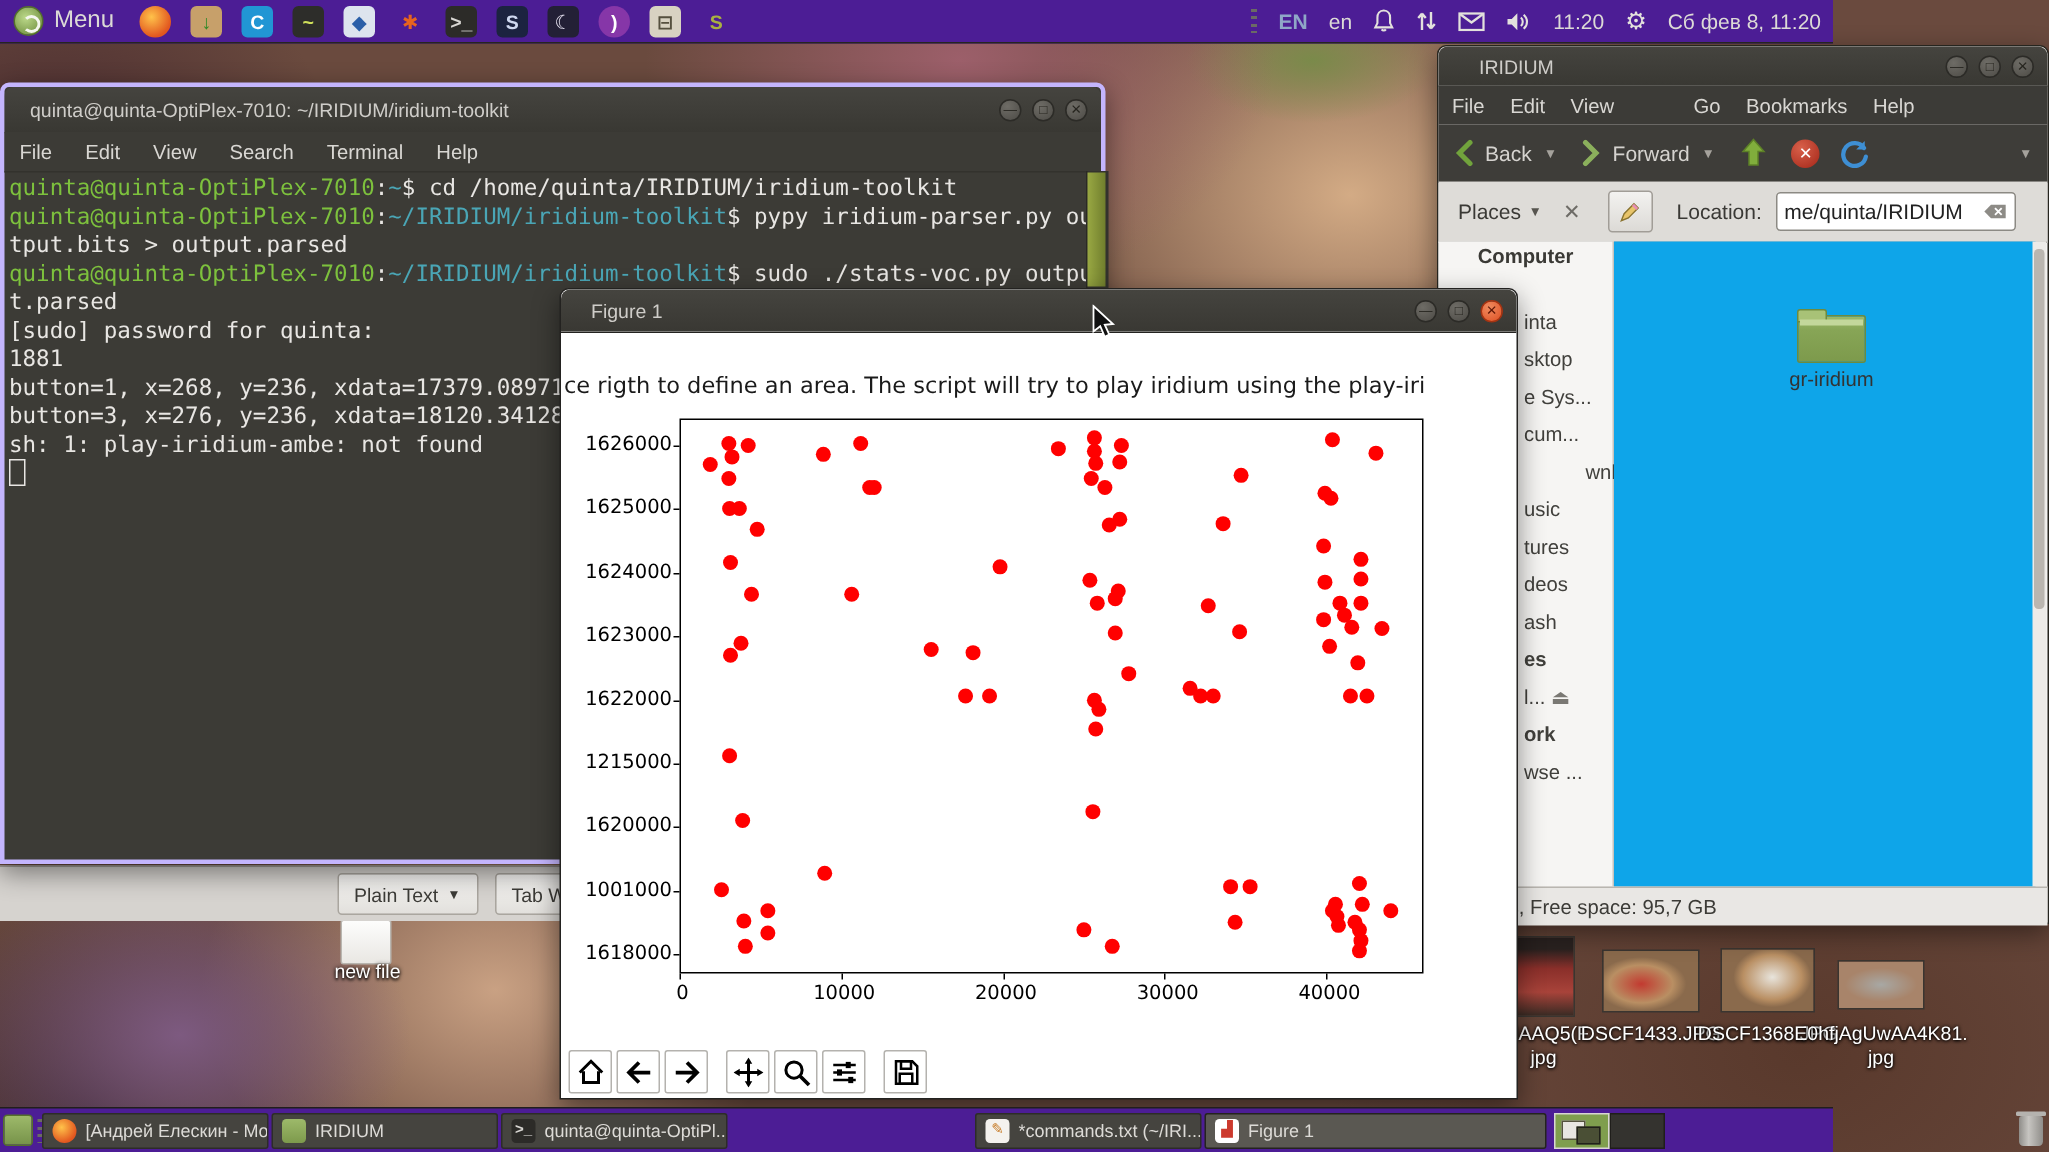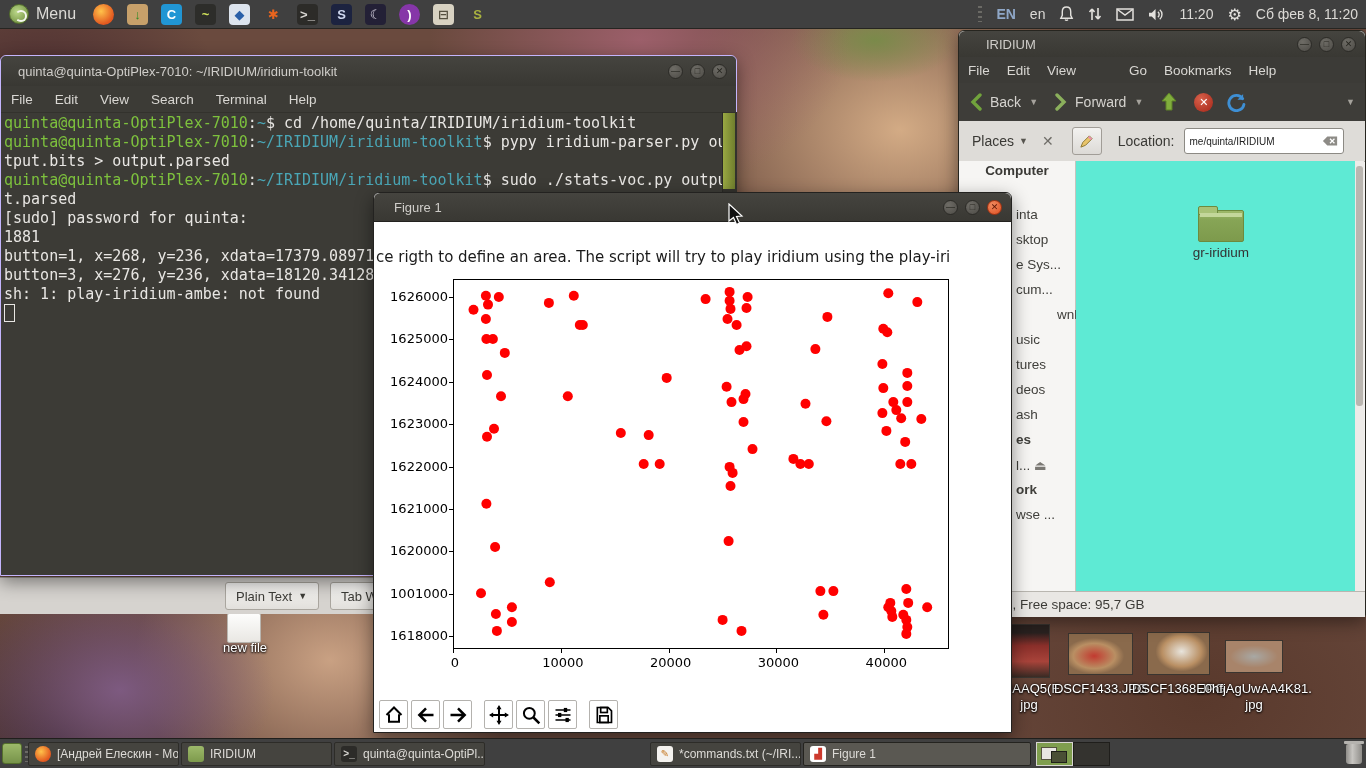--- a/index.html
+++ b/index.html
@@ -12,21 +12,21 @@
       radial-gradient(220px 160px at 120px 690px,#7d5a80 0%,rgba(125,90,128,0) 70%),
       radial-gradient(260px 200px at 40px 100px,#4a2c30 0%,rgba(74,44,48,0) 70%),
       radial-gradient(300px 220px at 640px 40px,#9c5f6a 0%,rgba(156,95,106,0) 70%),
       radial-gradient(120px 60px at 875px 40px,#7a8a4a 0%,rgba(122,138,74,0) 70%),
       radial-gradient(340px 260px at 900px 130px,#d3ab85 0%,rgba(211,171,133,0) 70%),
       radial-gradient(300px 240px at 820px 420px,#8a5f52 0%,rgba(138,95,82,0) 70%),
       radial-gradient(420px 300px at 1200px 700px,#59392c 0%,rgba(89,57,44,0) 75%),
       radial-gradient(280px 220px at 330px 660px,#c9a183 0%,rgba(201,161,131,0) 70%),
       radial-gradient(240px 200px at 60px 740px,#3f2a33 0%,rgba(63,42,51,0) 75%);}
   
-  .panel{left:0;width:1366px;background:#404040;color:#dcdad6;z-index:10;}
+  .panel{left:0;width:1222px;background:#4c1d95;color:#dcdad6;z-index:10;}
   #toppanel{top:0;height:28px;border-bottom:1px solid #262521;display:flex;align-items:center;}
   #bottombar{top:738px;height:30px;border-top:1px solid #201f1c;}
   .menu-btn{display:flex;align-items:center;gap:7px;padding:0 9px;height:28px;}
   .menu-logo{width:20px;height:20px;border-radius:50%;background:radial-gradient(circle at 40% 38%,#bcd98a,#87a556 60%,#6d8a3e);
              border:1px solid #54702c;box-sizing:border-box;position:relative;}
   .menu-logo:after{content:"";position:absolute;left:5px;top:5px;width:8px;height:8px;border:2px solid #f4f6ee;border-radius:50%;border-left-color:transparent;}
   .launchers{display:flex;align-items:center;gap:13px;margin-left:8px;}
   .li{width:21px;height:21px;border-radius:4px;display:flex;align-items:center;justify-content:center;
       font-size:13px;font-weight:bold;line-height:1;}
   .tray{margin-left:auto;display:flex;align-items:center;gap:14px;padding-right:8px;font-size:14px;}
@@ -36,21 +36,21 @@
   
   .win{z-index:3;box-shadow:0 6px 18px rgba(0,0,0,.45);border-radius:6px 6px 0 0;}
   .titlebar{position:absolute;left:0;top:0;right:0;background:linear-gradient(#45443f,#393833);
             border-radius:6px 6px 0 0;border-bottom:1px solid #23221f;color:#cfcdc9;
             display:flex;align-items:center;font-size:13px;}
   .wbtns{margin-left:auto;display:flex;gap:7px;padding-right:9px;}
   .wbtn{width:15px;height:15px;border-radius:50%;background:radial-gradient(circle at 35% 30%,#6e6c66,#4d4b46);
         border:1px solid #2c2b27;box-sizing:border-box;color:#26251f;font-size:9px;line-height:13px;text-align:center;}
   .wbtn.close-active{background:radial-gradient(circle at 35% 30%,#f08b5f,#dd4f22);border-color:#a33312;color:#5e1504;}
   
-  #terminal{left:0;top:55px;width:737px;height:521px;background:#3c3b36;border:1px solid #c4b5fd;box-sizing:border-box;}
+  #terminal{left:0;top:55px;width:737px;height:521px;background:#3c3b36;border:3px solid #c4b5fd;box-sizing:border-box;}
   #terminal .titlebar{height:30px;}
   #term-menu{position:absolute;left:0;top:30px;right:0;height:26px;background:#3c3b36;color:#d9d7d3;
              display:flex;gap:22px;align-items:center;padding-left:10px;font-size:13.5px;border-bottom:1px solid #33322d;}
   #term-lines{position:absolute;left:3px;top:58px;width:716px;font-family:"DejaVu Sans Mono","Liberation Mono",monospace;
               font-size:15px;line-height:19px;white-space:pre;}
   #term-cursor{left:3px;top:248px;width:9px;height:16px;border:1px solid #e8e6e3;}
   #term-scroll{left:721px;top:56px;width:14px;height:463px;background:#33322d;border-left:1px solid #2a2925;}
   #term-thumb{left:722px;top:57px;width:12px;height:76px;background:linear-gradient(90deg,#99a843,#707e2d);}
   
   #pluma{left:0;top:577px;width:737px;height:36px;background:#d6d3cf;border-top:1px solid #a29e98;z-index:2;}
@@ -76,21 +76,21 @@
   #caja-menu{position:absolute;left:0;top:26px;right:0;height:26px;background:#3c3b37;color:#d9d7d3;
              display:flex;gap:17px;align-items:center;padding-left:9px;font-size:13.5px;}
   #caja-toolbar{position:absolute;left:0;top:52px;right:0;height:38px;background:#3e3d39;border-bottom:1px solid #2a2925;
                 display:flex;align-items:center;color:#d5d3cf;font-size:14px;}
   #caja-locbar{position:absolute;left:0;top:90px;right:0;height:40px;background:#dedcd8;border-bottom:1px solid #b4b1ab;
                display:flex;align-items:center;color:#3a3935;font-size:14px;}
   #caja-side{position:absolute;left:0;top:130px;width:117px;height:430px;background:#f6f5f3;border-right:1px solid #c6c3bd;box-sizing:border-box;}
   #caja-side-header{position:absolute;left:0;top:2px;width:100%;text-align:center;font-weight:bold;font-size:13.5px;color:#3a3935;}
   .side-item{position:absolute;left:57px;font-size:13.5px;color:#41403c;white-space:nowrap;}
   .side-item.bold{font-weight:bold;}
-  #caja-main{position:absolute;left:117px;top:130px;width:281px;height:446px;background:#5eead4;}
+  #caja-main{position:absolute;left:117px;top:130px;width:281px;height:446px;background:#0ea5e9;}
   #caja-vscroll{position:absolute;right:1px;top:130px;width:9px;height:430px;background:#edebe8;}
   #caja-vthumb{position:absolute;right:2px;top:135px;width:7px;height:240px;background:#bab6b0;border-radius:3px;}
   #caja-status{position:absolute;left:0;top:560px;right:0;height:25px;background:#e9e7e4;border-top:1px solid #b9b6b0;
                display:flex;align-items:center;padding-left:10px;font-size:13.5px;color:#3c3b37;}
   .file-item{position:absolute;width:120px;text-align:center;}
   .folder-icon{position:relative;width:46px;height:36px;margin:0 auto;}
   .folder-icon .tab{position:absolute;left:0;top:0;width:18px;height:7px;background:#a8c277;border:1px solid #6d8a3e;border-radius:2px 2px 0 0;}
   .folder-icon .bodyp{position:absolute;left:0;top:4px;width:46px;height:32px;background:linear-gradient(#9db96a,#87a556 30%,#7d9a4c);
                       border:1px solid #6d8a3e;border-radius:2px;box-sizing:border-box;}
   .folder-icon .band{position:absolute;left:2px;top:7px;width:42px;height:4px;background:#c3d79b;}
@@ -219,21 +219,21 @@
     <span style="font-size:9px;margin-left:5px;color:#57554f;">▼</span>
     <span style="margin-left:14px;color:#6e6c67;font-weight:bold;">✕</span>
     <span style="margin-left:18px;width:28px;height:26px;background:linear-gradient(#f3f2f0,#dcdad6);border:1px solid #a19d97;border-radius:3px;display:flex;align-items:center;justify-content:center;">
       <svg width="15" height="15" viewBox="0 0 16 16">
           <path d="M2 14 L4 9 L11 2 L14 5 L7 12 Z" fill="#e8c46a" stroke="#8a7430" stroke-width="1"></path>
           <path d="M11 2 L14 5 L12.6 6.4 L9.6 3.4 Z" fill="#e88fb4"></path>
         </svg>
     </span>
     <span style="margin-left:16px;">Location:</span>
     <span style="margin-left:9px;width:160px;height:26px;background:#fff;border:1px solid #8c8a84;border-radius:3px;display:flex;align-items:center;box-sizing:border-box;padding:0 5px;">
-      <span style="font-size:10px;color:#222;white-space:nowrap;overflow:hidden;">me/quinta/IRIDIUM</span>
+      <span style="font-size:14px;color:#222;white-space:nowrap;overflow:hidden;">me/quinta/IRIDIUM</span>
       <svg width="16" height="12" viewBox="0 0 18 12" style="margin-left:auto;flex:0 0 16px;">
           <path d="M6 1 H17 V11 H6 L1 6 Z" fill="#8d8b86"></path>
           <path d="M9 3.5 L14 8.5 M14 3.5 L9 8.5" stroke="#fff" stroke-width="1.4"></path>
         </svg>
     </span>
   </div>
   <div id="caja-side">
     <div id="caja-side-header">Computer</div>
   <div class="side-item" style="top: 46px;">inta</div>
       <div class="side-item" style="top: 71px;">sktop</div>
@@ -415,21 +415,21 @@
           <rect x="7" y="13" width="10" height="8" stroke="#000" stroke-width="2" fill="none"></rect>
         </svg>
       </span>
   </div>
 <div class="ytick" style="left: 4px; top: 435px;">1618000</div>
     <div class="tickmark" style="left: 75px; top: 443px; width: 4px; height: 1px;"></div>
     <div class="ytick" style="left: 4px; top: 392.625px;">1001000</div>
     <div class="tickmark" style="left: 75px; top: 400.625px; width: 4px; height: 1px;"></div>
     <div class="ytick" style="left: 4px; top: 350.25px;">1620000</div>
     <div class="tickmark" style="left: 75px; top: 358.25px; width: 4px; height: 1px;"></div>
-    <div class="ytick" style="left: 4px; top: 307.875px;">1621000</div>
+    <div class="ytick" style="left: 4px; top: 307.875px;">1215000</div>
     <div class="tickmark" style="left: 75px; top: 315.875px; width: 4px; height: 1px;"></div>
     <div class="ytick" style="left: 4px; top: 265.5px;">1622000</div>
     <div class="tickmark" style="left: 75px; top: 273.5px; width: 4px; height: 1px;"></div>
     <div class="ytick" style="left: 4px; top: 223.125px;">1623000</div>
     <div class="tickmark" style="left: 75px; top: 231.125px; width: 4px; height: 1px;"></div>
     <div class="ytick" style="left: 4px; top: 180.75px;">1624000</div>
     <div class="tickmark" style="left: 75px; top: 188.75px; width: 4px; height: 1px;"></div>
     <div class="ytick" style="left: 4px; top: 138.375px;">1625000</div>
     <div class="tickmark" style="left: 75px; top: 146.375px; width: 4px; height: 1px;"></div>
     <div class="ytick" style="left: 4px; top: 96px;">1626000</div>

